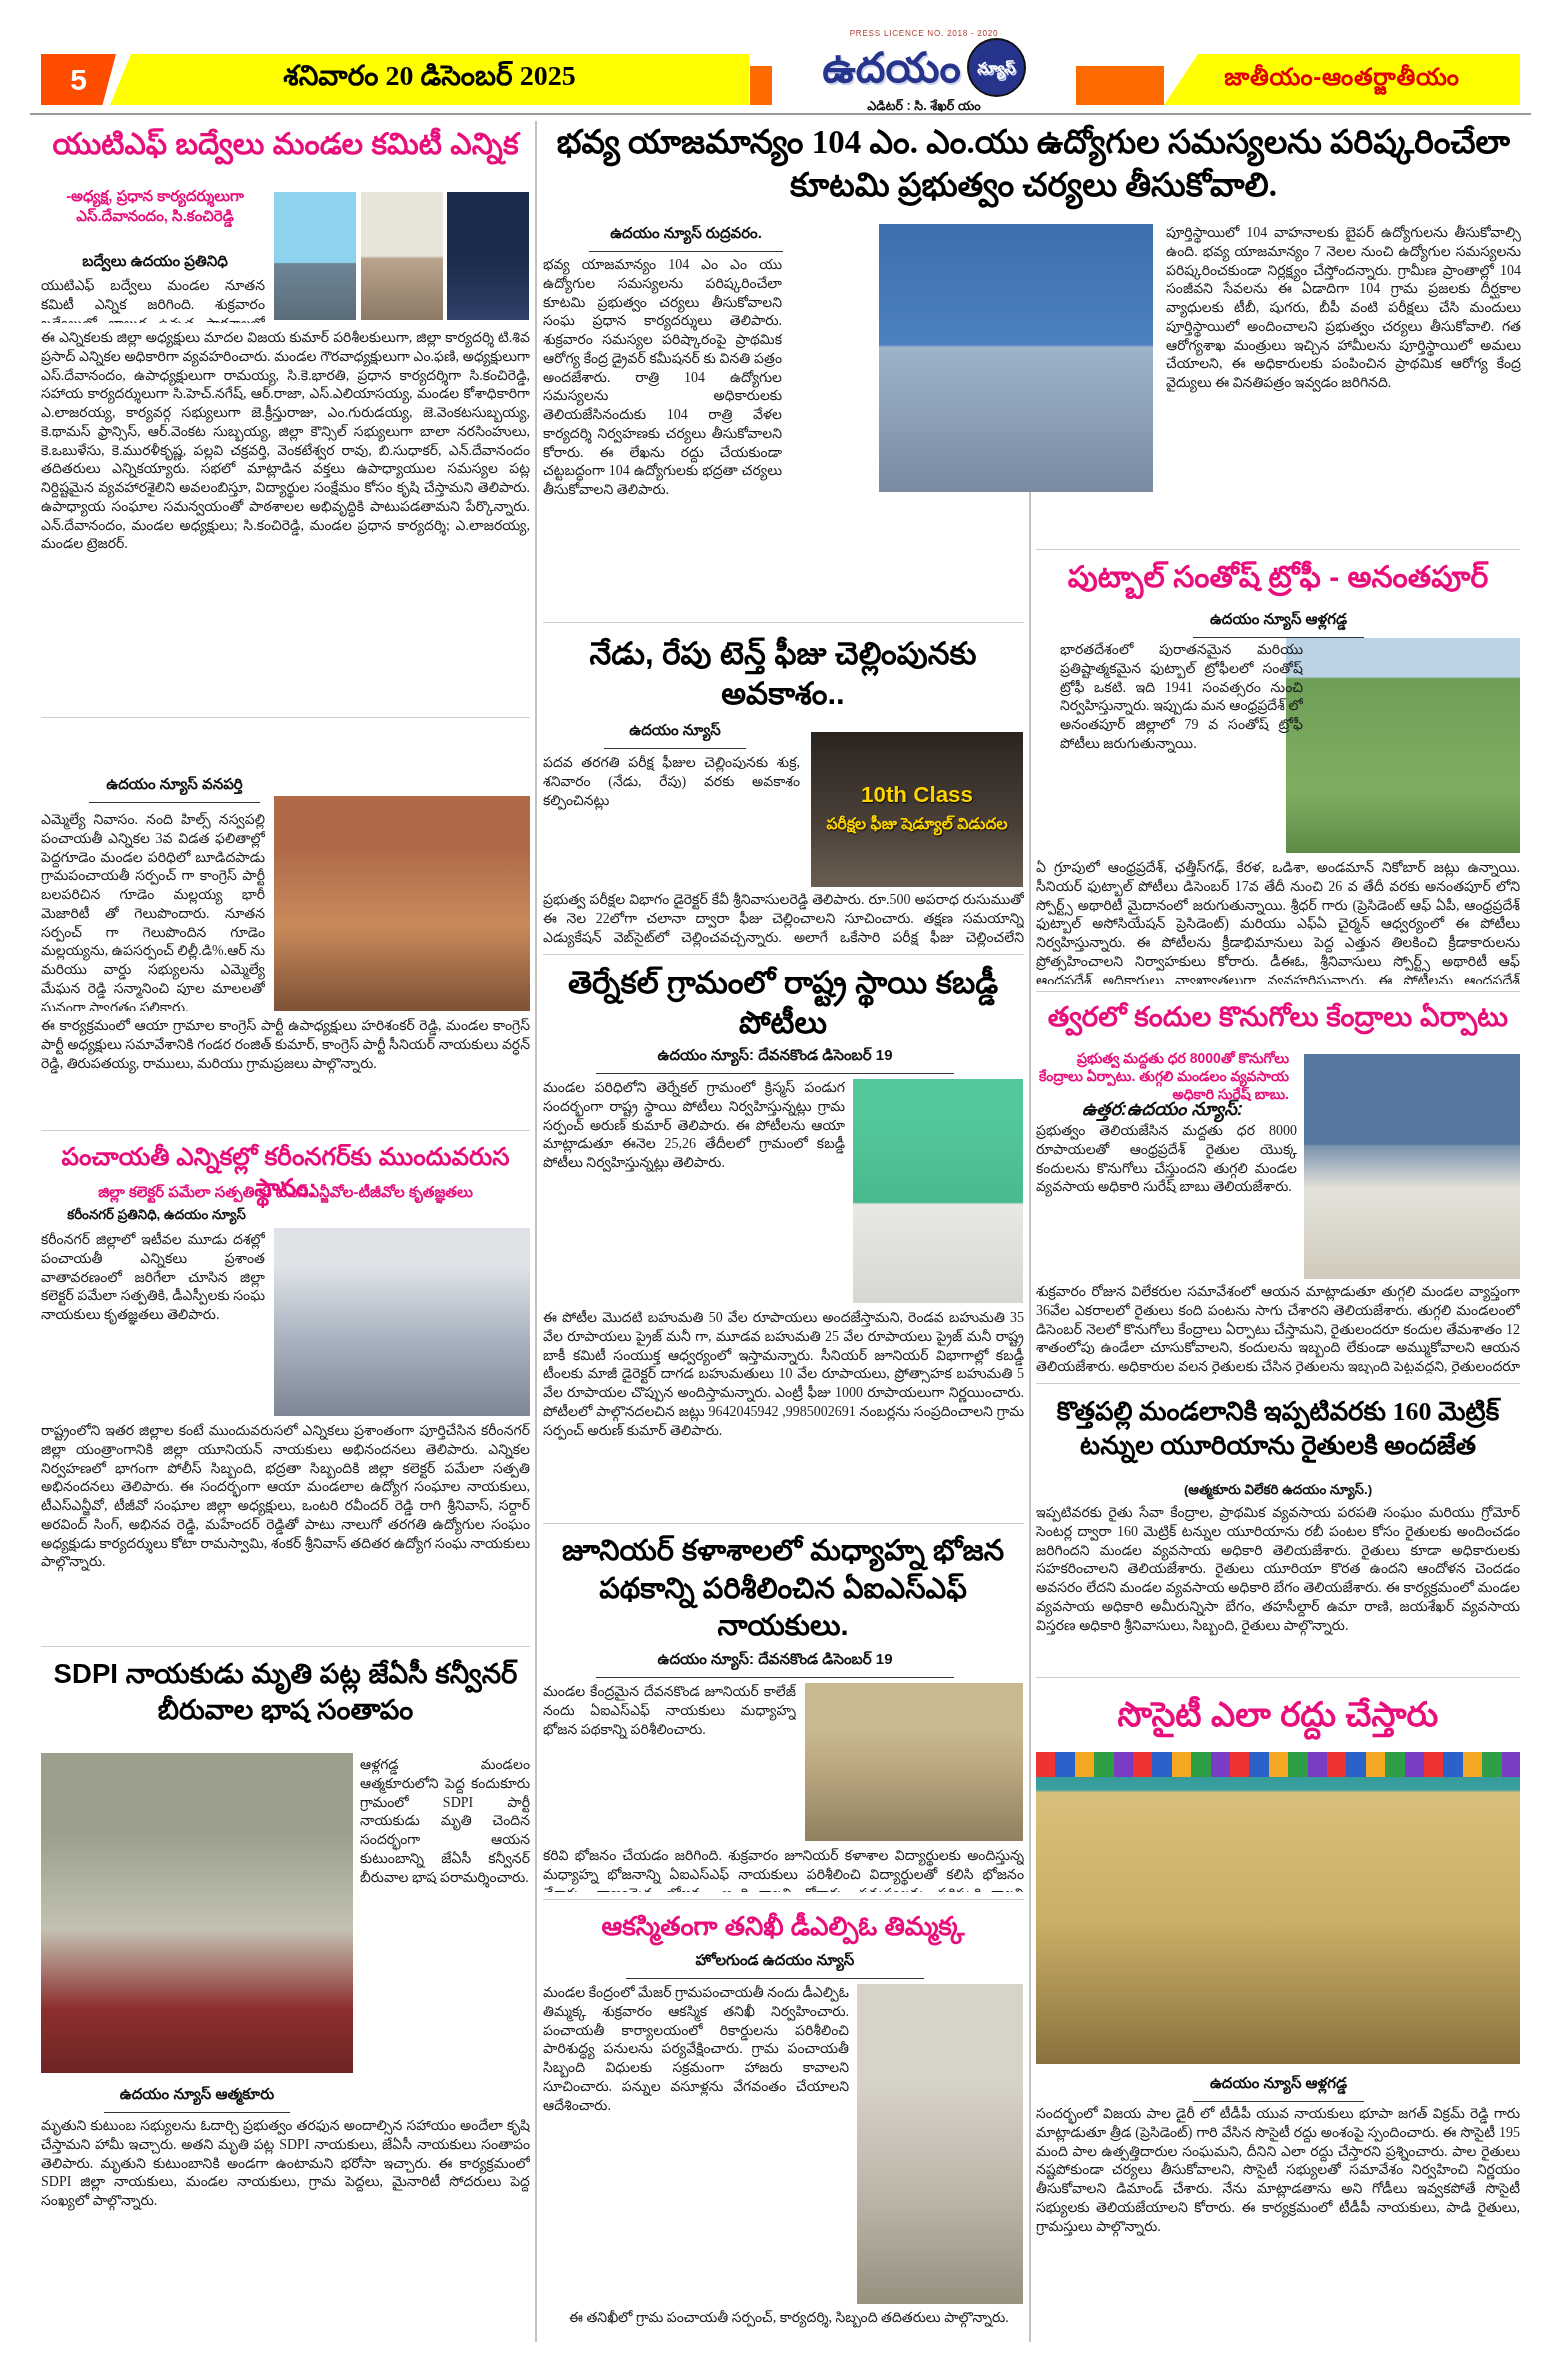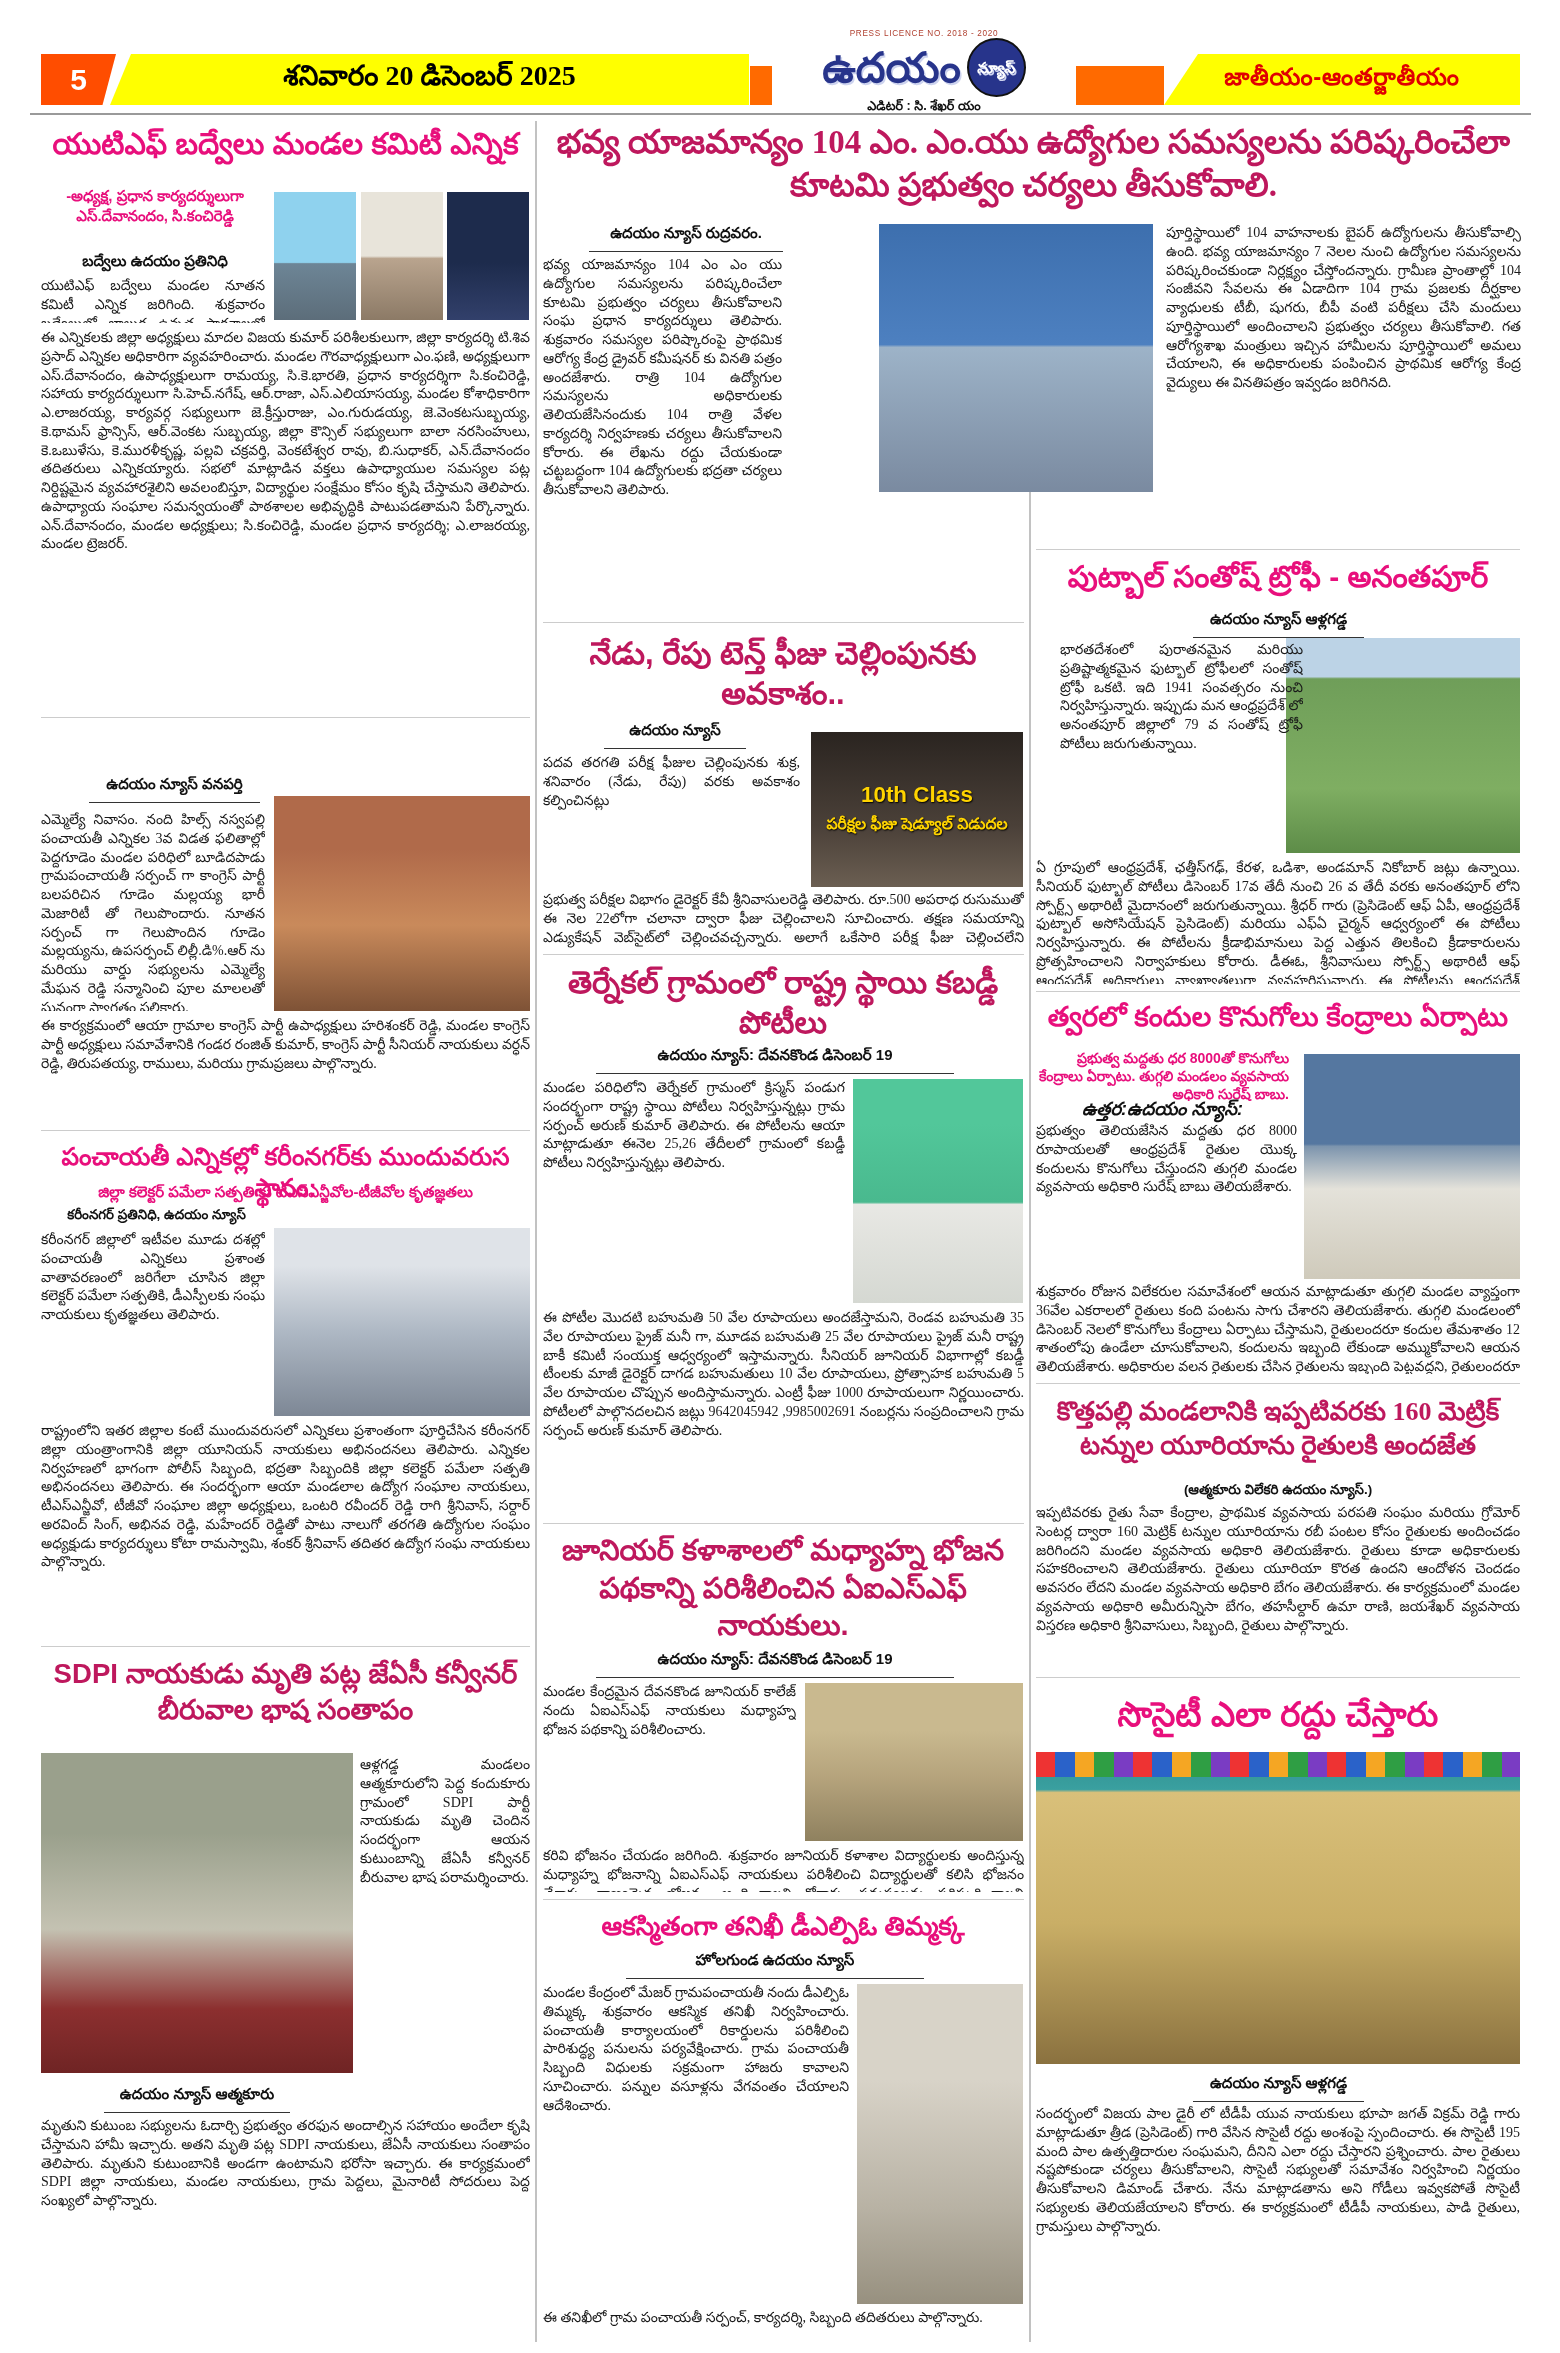--- a/index.html
+++ b/index.html
@@ -22,21 +22,21 @@
   .mast .logo{color:#27348b;font-weight:bold;font-size:42px;line-height:1;
               text-shadow:1.5px 1.5px 0 #cdd3ee;display:flex;align-items:center;gap:6px;}
   .mast .badge{background:#27348b;color:#fff;border-radius:50%;width:55px;height:55px;
                font-size:15px;display:flex;align-items:center;justify-content:center;border:2.2px solid #111;}
   .mast .editor{font-size:12.7px;color:#111;font-weight:bold;margin-top:1.5px;}
   .rule-h{background:#9a9a9a;height:1.5px;}
   .rule-v{background:#c2c2c2;width:1.5px;}
   .sep{background:#cccccc;height:0.7px;}
   
   .hl-pink{color:#e80f7c;font-weight:bold;text-align:center;line-height:1.25;}
-  .hl-black{color:#be185d;font-weight:bold;text-align:center;line-height:1.3;
+  .hl-black{color:#000000;font-weight:bold;text-align:center;line-height:1.3;
             font-family:"Liberation Serif",serif;}
   .deck{color:#e80f7c;font-weight:bold;text-align:center;line-height:1.3;}
   .byline{color:#111;font-weight:bold;text-align:center;font-size:15px;}
   .byline.u{padding-bottom:6px;border-bottom:1.5px solid #333;}
   .body-text{font-family:"Liberation Serif",serif;font-size:14px;line-height:1.34;
              text-align:justify;color:#191919;overflow:hidden;word-break:break-word;}
   
   .photo{background:#888;overflow:hidden;}
   .ph-headshot1{background:linear-gradient(180deg,#8fd2ee 55%,#6d8596 56%,#5c6d7a);}
   .ph-headshot2{background:linear-gradient(180deg,#e8e4da 50%,#b9a48e 52%,#8c7a66);}
@@ -152,21 +152,21 @@
   <div class="abs photo ph-junior" style="left:805px;top:1683px;width:218px;height:158px;"></div>
   <div class="abs body-text" style="left:543px;top:1683px;width:253px;height:158px;">మండల కేంద్రమైన దేవనకొండ జూనియర్ కాలేజ్ నందు ఏఐఎస్ఎఫ్ నాయకులు మధ్యాహ్న భోజన పథకాన్ని పరిశీలించారు.</div>
   <div class="abs body-text" style="left:543px;top:1847px;width:481px;height:45px;">కరివి భోజనం చేయడం జరిగింది. శుక్రవారం జూనియర్ కళాశాల విద్యార్థులకు అందిస్తున్న మధ్యాహ్న భోజనాన్ని ఏఐఎస్ఎఫ్ నాయకులు పరిశీలించి విద్యార్థులతో కలిసి భోజనం చేశారు. నాణ్యమైన భోజనం అందించాలని కోరారు. సమస్యలను పరిష్కరించాలని ఏఐఎస్ఎఫ్ మండల అధ్యక్ష, కార్యదర్శులు మధు, భాస్కర్, మండల నాయకులు రవి, సురేంద్ర, డేవిడ్, అరవింద్, మహేష్ తదితరులు పాల్గొన్నారు.</div>
 
   <div class="abs sep" style="left:543px;top:1899px;width:481px;"></div>
 
   <div class="abs hl-pink" style="left:552px;top:1910px;width:462px;font-size:26px;">ఆకస్మితంగా తనిఖీ డీఎల్పిఓ తిమ్మక్క</div>
   <div class="abs byline u" style="left:626px;top:1951px;width:298px;">హోలగుండ ఉదయం న్యూస్</div>
   <div class="abs photo ph-tanikhi" style="left:857px;top:1984px;width:166px;height:320px;"></div>
   <div class="abs body-text" style="left:543px;top:1984px;width:306px;height:320px;">మండల కేంద్రంలో మేజర్ గ్రామపంచాయతీ నందు డీఎల్పిఓ తిమ్మక్క శుక్రవారం ఆకస్మిక తనిఖీ నిర్వహించారు. పంచాయతీ కార్యాలయంలో రికార్డులను పరిశీలించి పారిశుద్ధ్య పనులను పర్యవేక్షించారు. గ్రామ పంచాయతీ సిబ్బంది విధులకు సక్రమంగా హాజరు కావాలని సూచించారు. పన్నుల వసూళ్లను వేగవంతం చేయాలని ఆదేశించారు.</div>
-  <div class="abs body-text" style="left:543px;top:2309px;width:481px;height:33px;">ఈ తనిఖీలో గ్రామ పంచాయతీ సర్పంచ్, కార్యదర్శి, సిబ్బంది తదితరులు పాల్గొన్నారు.</div>
+  <div class="abs body-text" style="left:569px;top:2309px;width:481px;height:33px;">ఈ తనిఖీలో గ్రామ పంచాయతీ సర్పంచ్, కార్యదర్శి, సిబ్బంది తదితరులు పాల్గొన్నారు.</div>
 
   <div class="abs sep" style="left:1036px;top:549px;width:484px;"></div>
 
   <div class="abs hl-pink" style="left:1036px;top:558px;width:484px;font-size:30px;">పుట్బాల్ సంతోష్ ట్రోఫీ - అనంతపూర్</div>
   <div class="abs byline u" style="left:1193px;top:610px;width:171px;">ఉదయం న్యూస్ ఆళ్లగడ్డ</div>
   <div class="abs photo ph-football" style="left:1286px;top:638px;width:234px;height:215px;"></div>
   <div class="abs body-text" style="left:1060px;top:641px;width:243px;height:212px;">భారతదేశంలో పురాతనమైన మరియు ప్రతిష్టాత్మకమైన ఫుట్బాల్ ట్రోఫీలలో సంతోష్ ట్రోఫీ ఒకటి. ఇది 1941 సంవత్సరం నుంచి నిర్వహిస్తున్నారు. ఇప్పుడు మన ఆంధ్రప్రదేశ్ లో అనంతపూర్ జిల్లాలో 79 వ సంతోష్ ట్రోఫీ పోటీలు జరుగుతున్నాయి.</div>
   <div class="abs body-text" style="left:1036px;top:859px;width:484px;height:125px;">ఏ గ్రూపులో ఆంధ్రప్రదేశ్, ఛత్తీస్‌గఢ్, కేరళ, ఒడిశా, అండమాన్ నికోబార్ జట్లు ఉన్నాయి. సీనియర్ ఫుట్బాల్ పోటీలు డిసెంబర్ 17వ తేదీ నుంచి 26 వ తేదీ వరకు అనంతపూర్ లోని స్పోర్ట్స్ అథారిటీ మైదానంలో జరుగుతున్నాయి. శ్రీధర్ గారు (ప్రెసిడెంట్ ఆఫ్ ఏపీ, ఆంధ్రప్రదేశ్ ఫుట్బాల్ అసోసియేషన్ ప్రెసిడెంట్) మరియు ఎఫ్ఏ చైర్మన్ ఆధ్వర్యంలో ఈ పోటీలు నిర్వహిస్తున్నారు. ఈ పోటీలను క్రీడాభిమానులు పెద్ద ఎత్తున తిలకించి క్రీడాకారులను ప్రోత్సహించాలని నిర్వాహకులు కోరారు. డీఈఓ, శ్రీనివాసులు స్పోర్ట్స్ అథారిటీ ఆఫ్ ఆంధ్రప్రదేశ్ అధికారులు వ్యాఖ్యాతలుగా వ్యవహరిస్తున్నారు. ఈ పోటీలను ఆంధ్రప్రదేశ్ ఫుట్బాల్ అసోసియేషన్ ఆధ్వర్యంలో నిర్వహిస్తున్నారు.</div>
 
   <div class="abs sep" style="left:1036px;top:991px;width:484px;"></div>

